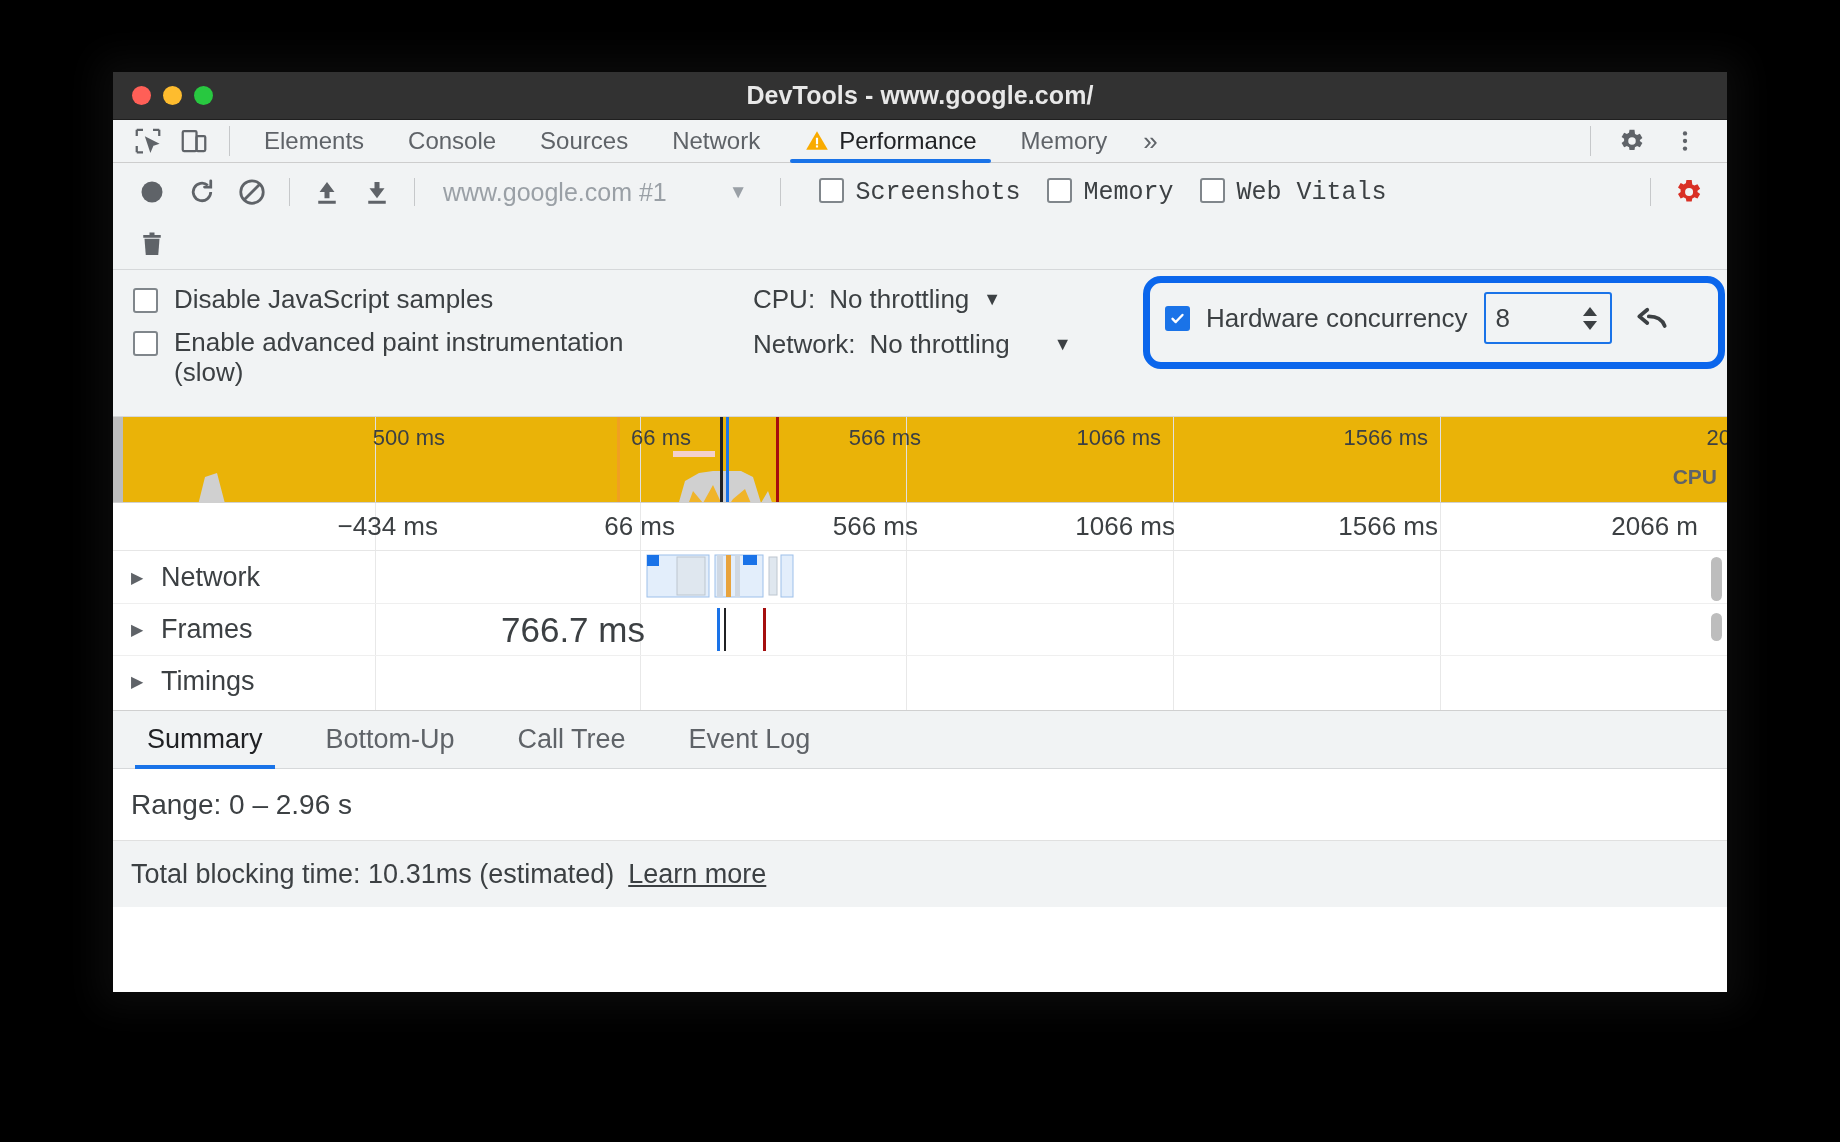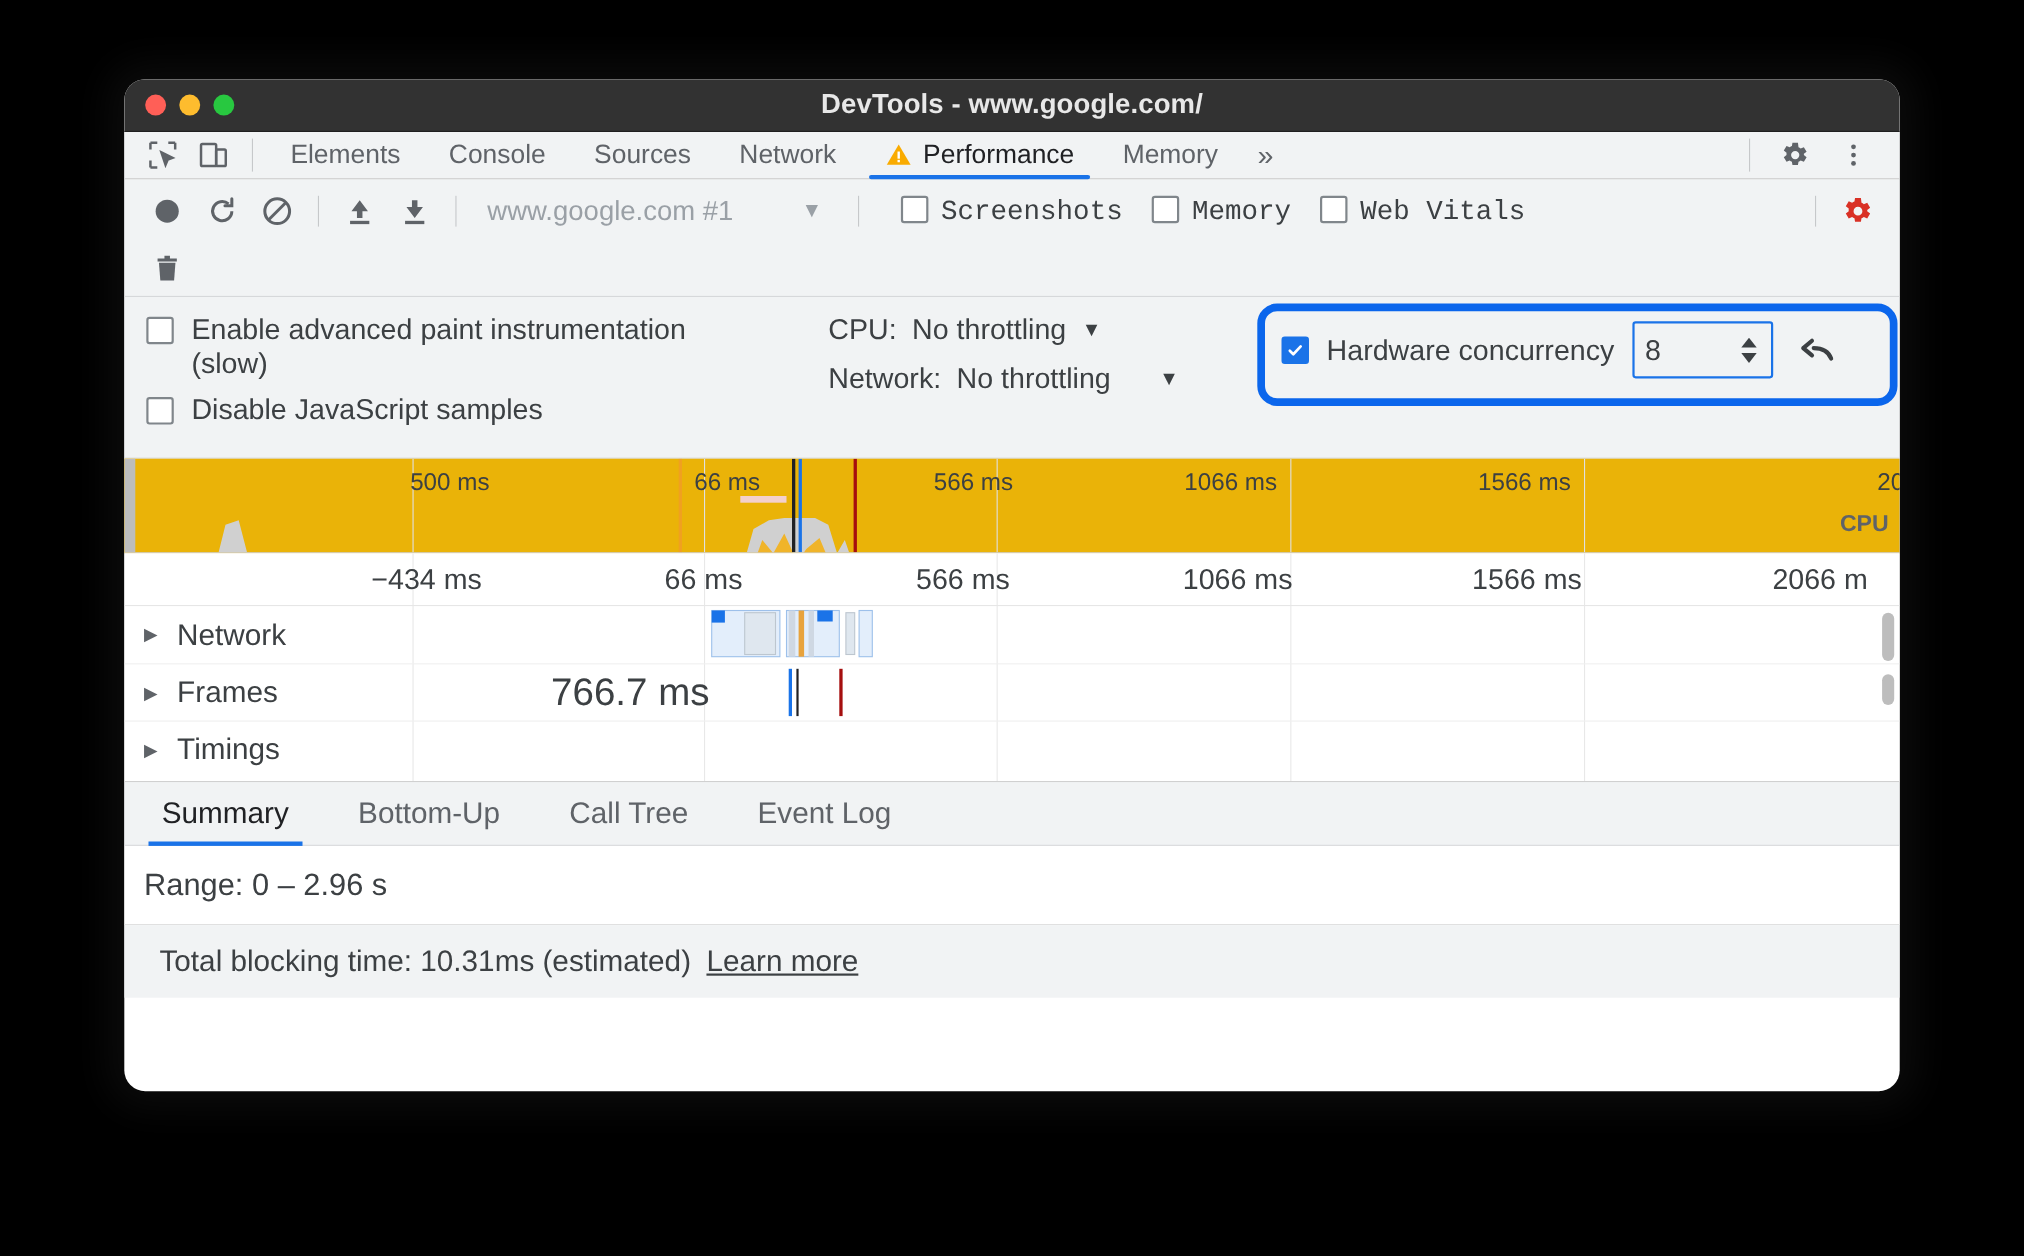--- a/index.html
+++ b/index.html
@@ -13,21 +13,21 @@
     position: relative;
     width: 1840px; height: 1142px;
     background: #000;
   }
 
   
   .window {
     position: absolute;
     left: 113px; top: 72px;
     width: 1614px; height: 920px;
-    border-radius: 19px;
+    border-radius: 0;
     background: #ffffff;
     overflow: hidden;
     box-shadow: 0 0 34px 16px rgba(255,255,255,0.045);
   }
 
   
   .titlebar {
     height: 48px;
     background: #323232;
     display: flex; align-items: center;
@@ -260,21 +260,21 @@
     height: 4px; background:#1a73e8;
   }
   .range-row {
     height: 72px; background:#fff;
     display:flex; align-items:center; padding-left: 18px;
     border-bottom: 1px solid #e0e0e0;
     font-size: 28px; color:#3c4043;
   }
   .tbt-row {
     height: 66px; background:#f1f3f4;
-    display:flex; align-items:center; gap: 14px; padding-left: 32px;
+    display:flex; align-items:center; gap: 14px; padding-left: 18px;
     font-size: 27px; color:#3c4043;
   }
   .learn { text-decoration: underline; color:#3c4043; }
 
   svg { display:block; }
 </style>
 </head>
 <body>
 
 <div id="root">
@@ -417,25 +417,25 @@
               <rect x="10" y="2" width="4" height="2.4"></rect>
           </svg>
         </div>
       </div>
     </div>
 
     <div class="settings">
       <div class="set-col-left">
         <div class="set-line">
           <div class="cbox"></div>
-          <div class="set-text" style="max-width:520px">Enable advanced paint instrumentation (slow)</div>
+          <div class="set-text">Disable JavaScript samples</div>
         </div>
         <div class="set-line">
           <div class="cbox"></div>
-          <div class="set-text">Disable JavaScript samples</div>
+          <div class="set-text" style="max-width:520px">Enable advanced paint instrumentation (slow)</div>
         </div>
       </div>
 
       <div class="set-col-mid">
         <div class="thr-line">
           <div class="thr-label">CPU:</div>
           <div class="thr-value">No throttling</div>
           <div class="thr-caret">▼</div>
         </div>
         <div class="thr-line">

